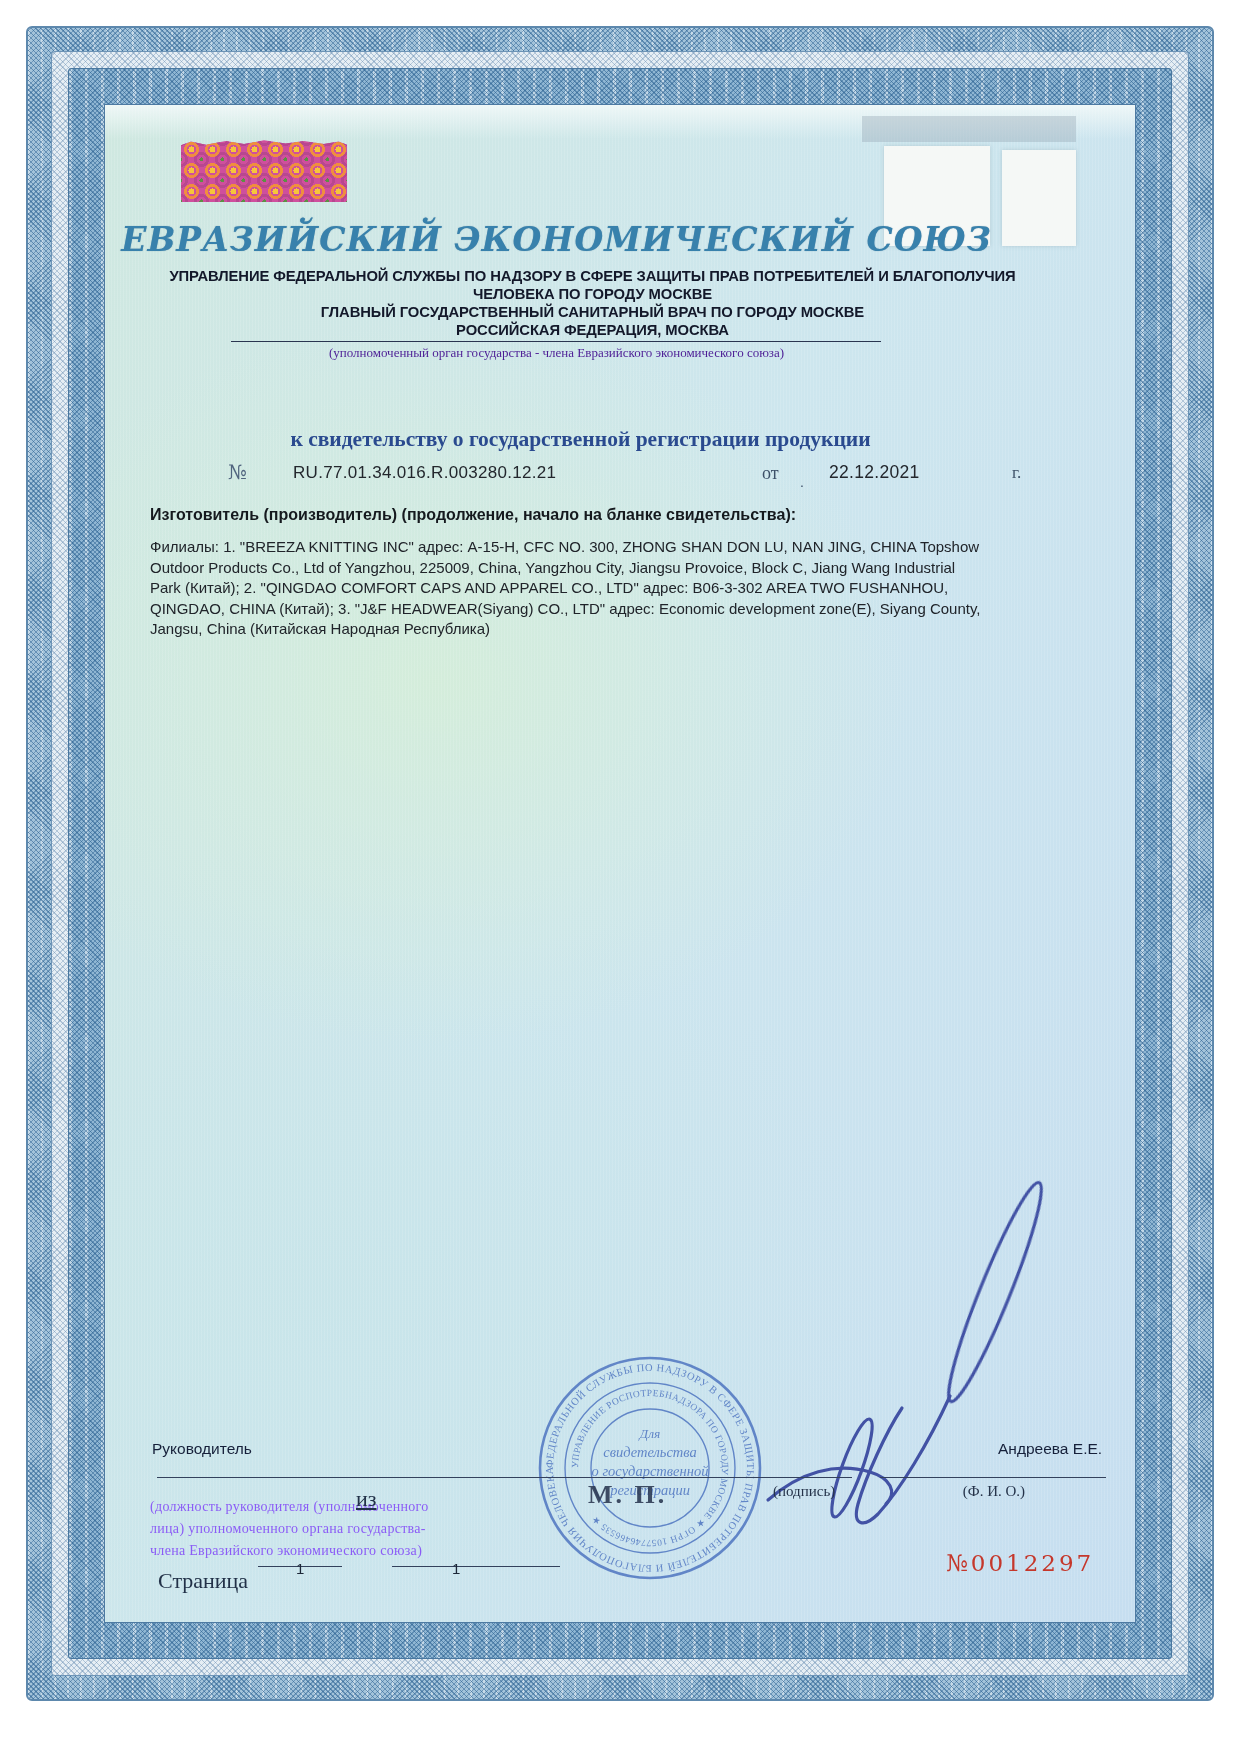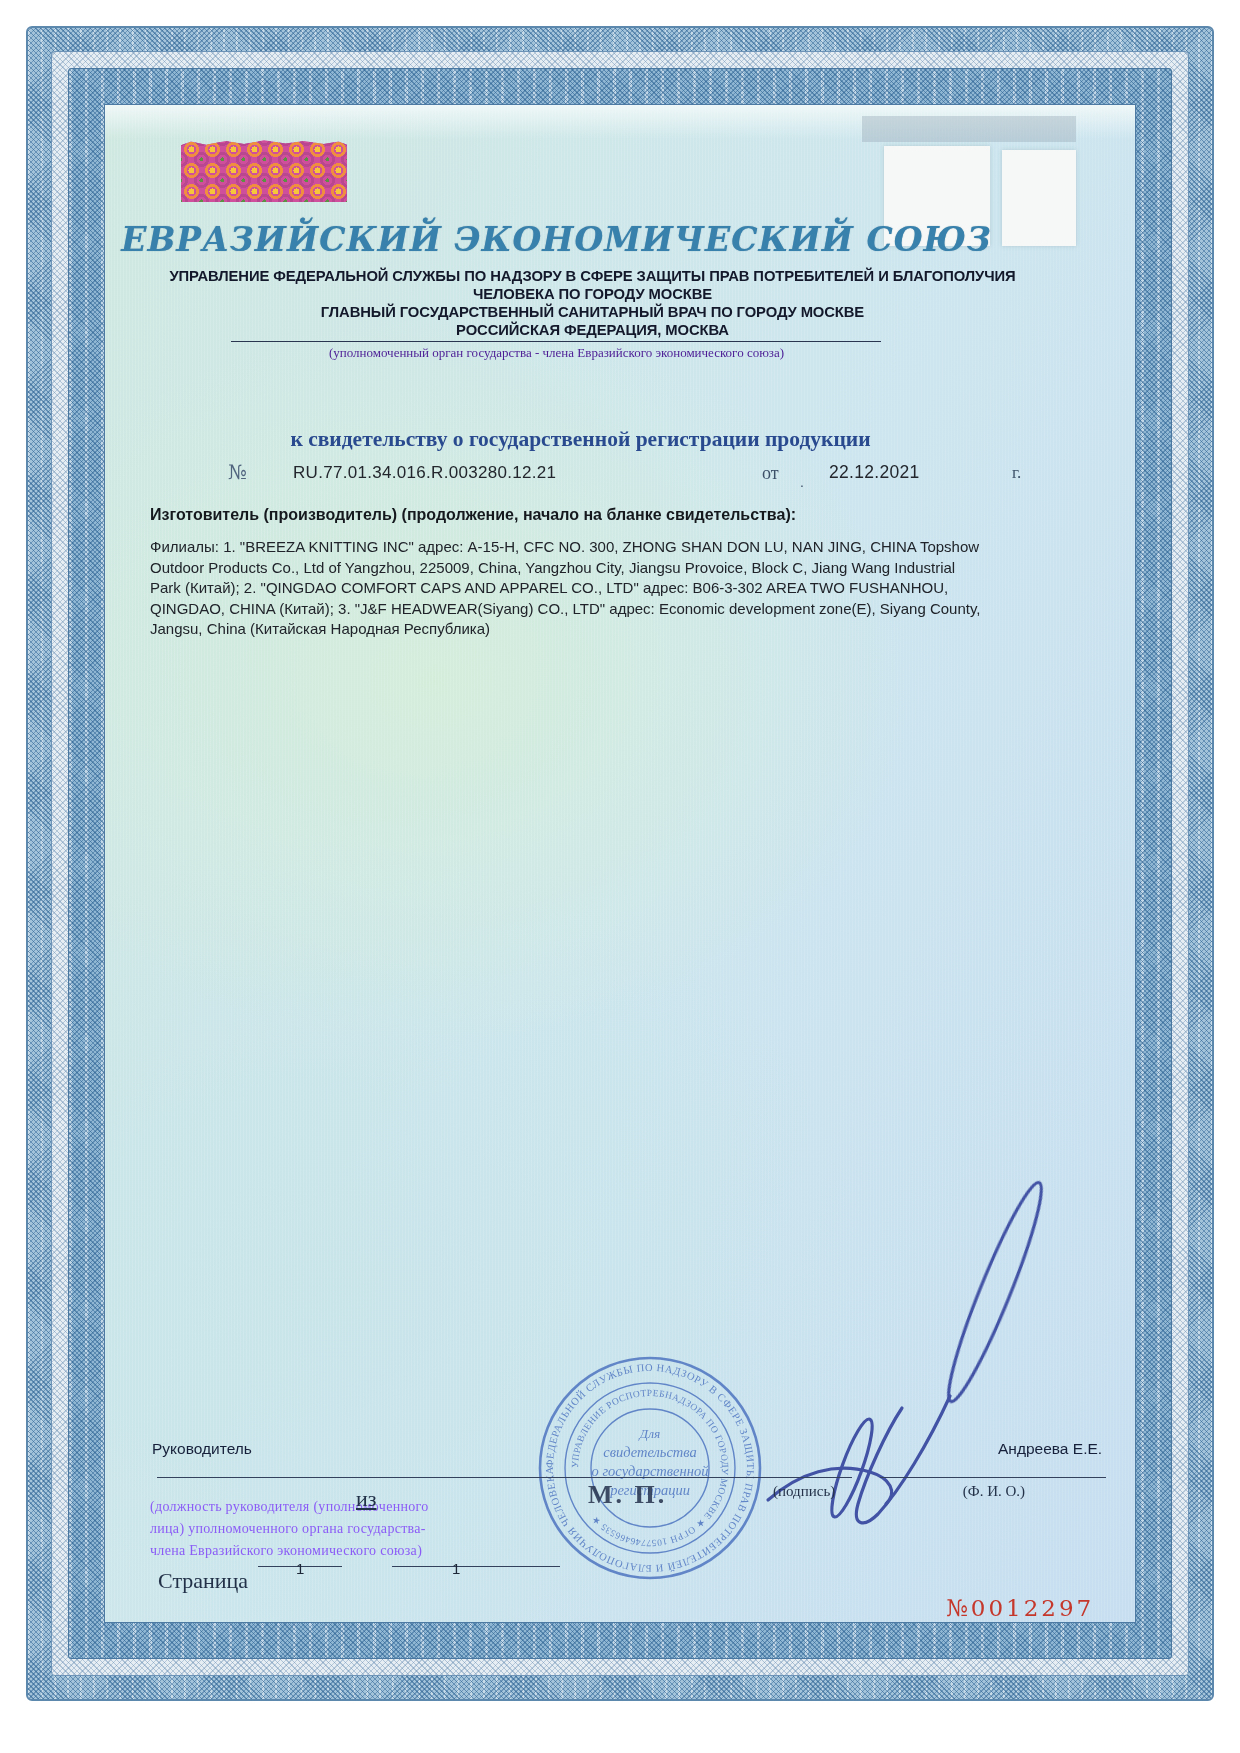--- a/index.html
+++ b/index.html
@@ -106,21 +106,21 @@
   
   .page-label{left:158px;top:1568px;font-family:"Liberation Serif",serif;font-size:22px;color:#223148;}
   .of-label{left:356px;top:1486px;font-family:"Liberation Serif",serif;font-size:22px;color:#223148;text-decoration:underline;}
   .pg-line1{left:258px;top:1566px;width:84px;}
   .pg-line2{left:392px;top:1566px;width:168px;}
   .pg-num{font-size:15px;color:#1d2738;}
   .pg-n1{left:296px;top:1560px;}
   .pg-n2{left:452px;top:1560px;}
 
   .serial{left:946px;top:1550px;font-family:"DejaVu Serif",serif;font-size:23px;
-    letter-spacing:3px;color:#c5372b;margin-top:45px;}
+    letter-spacing:3px;color:#c5372b;}
 
   
   .footer{left:0;top:1704px;width:1213px;text-align:right;font-size:12.5px;color:#7e93a8;}
 
   .overlay-svg{position:absolute;left:0;top:0;pointer-events:none;}
 </style>
 </head>
 <body>
 
 <div class="page">

